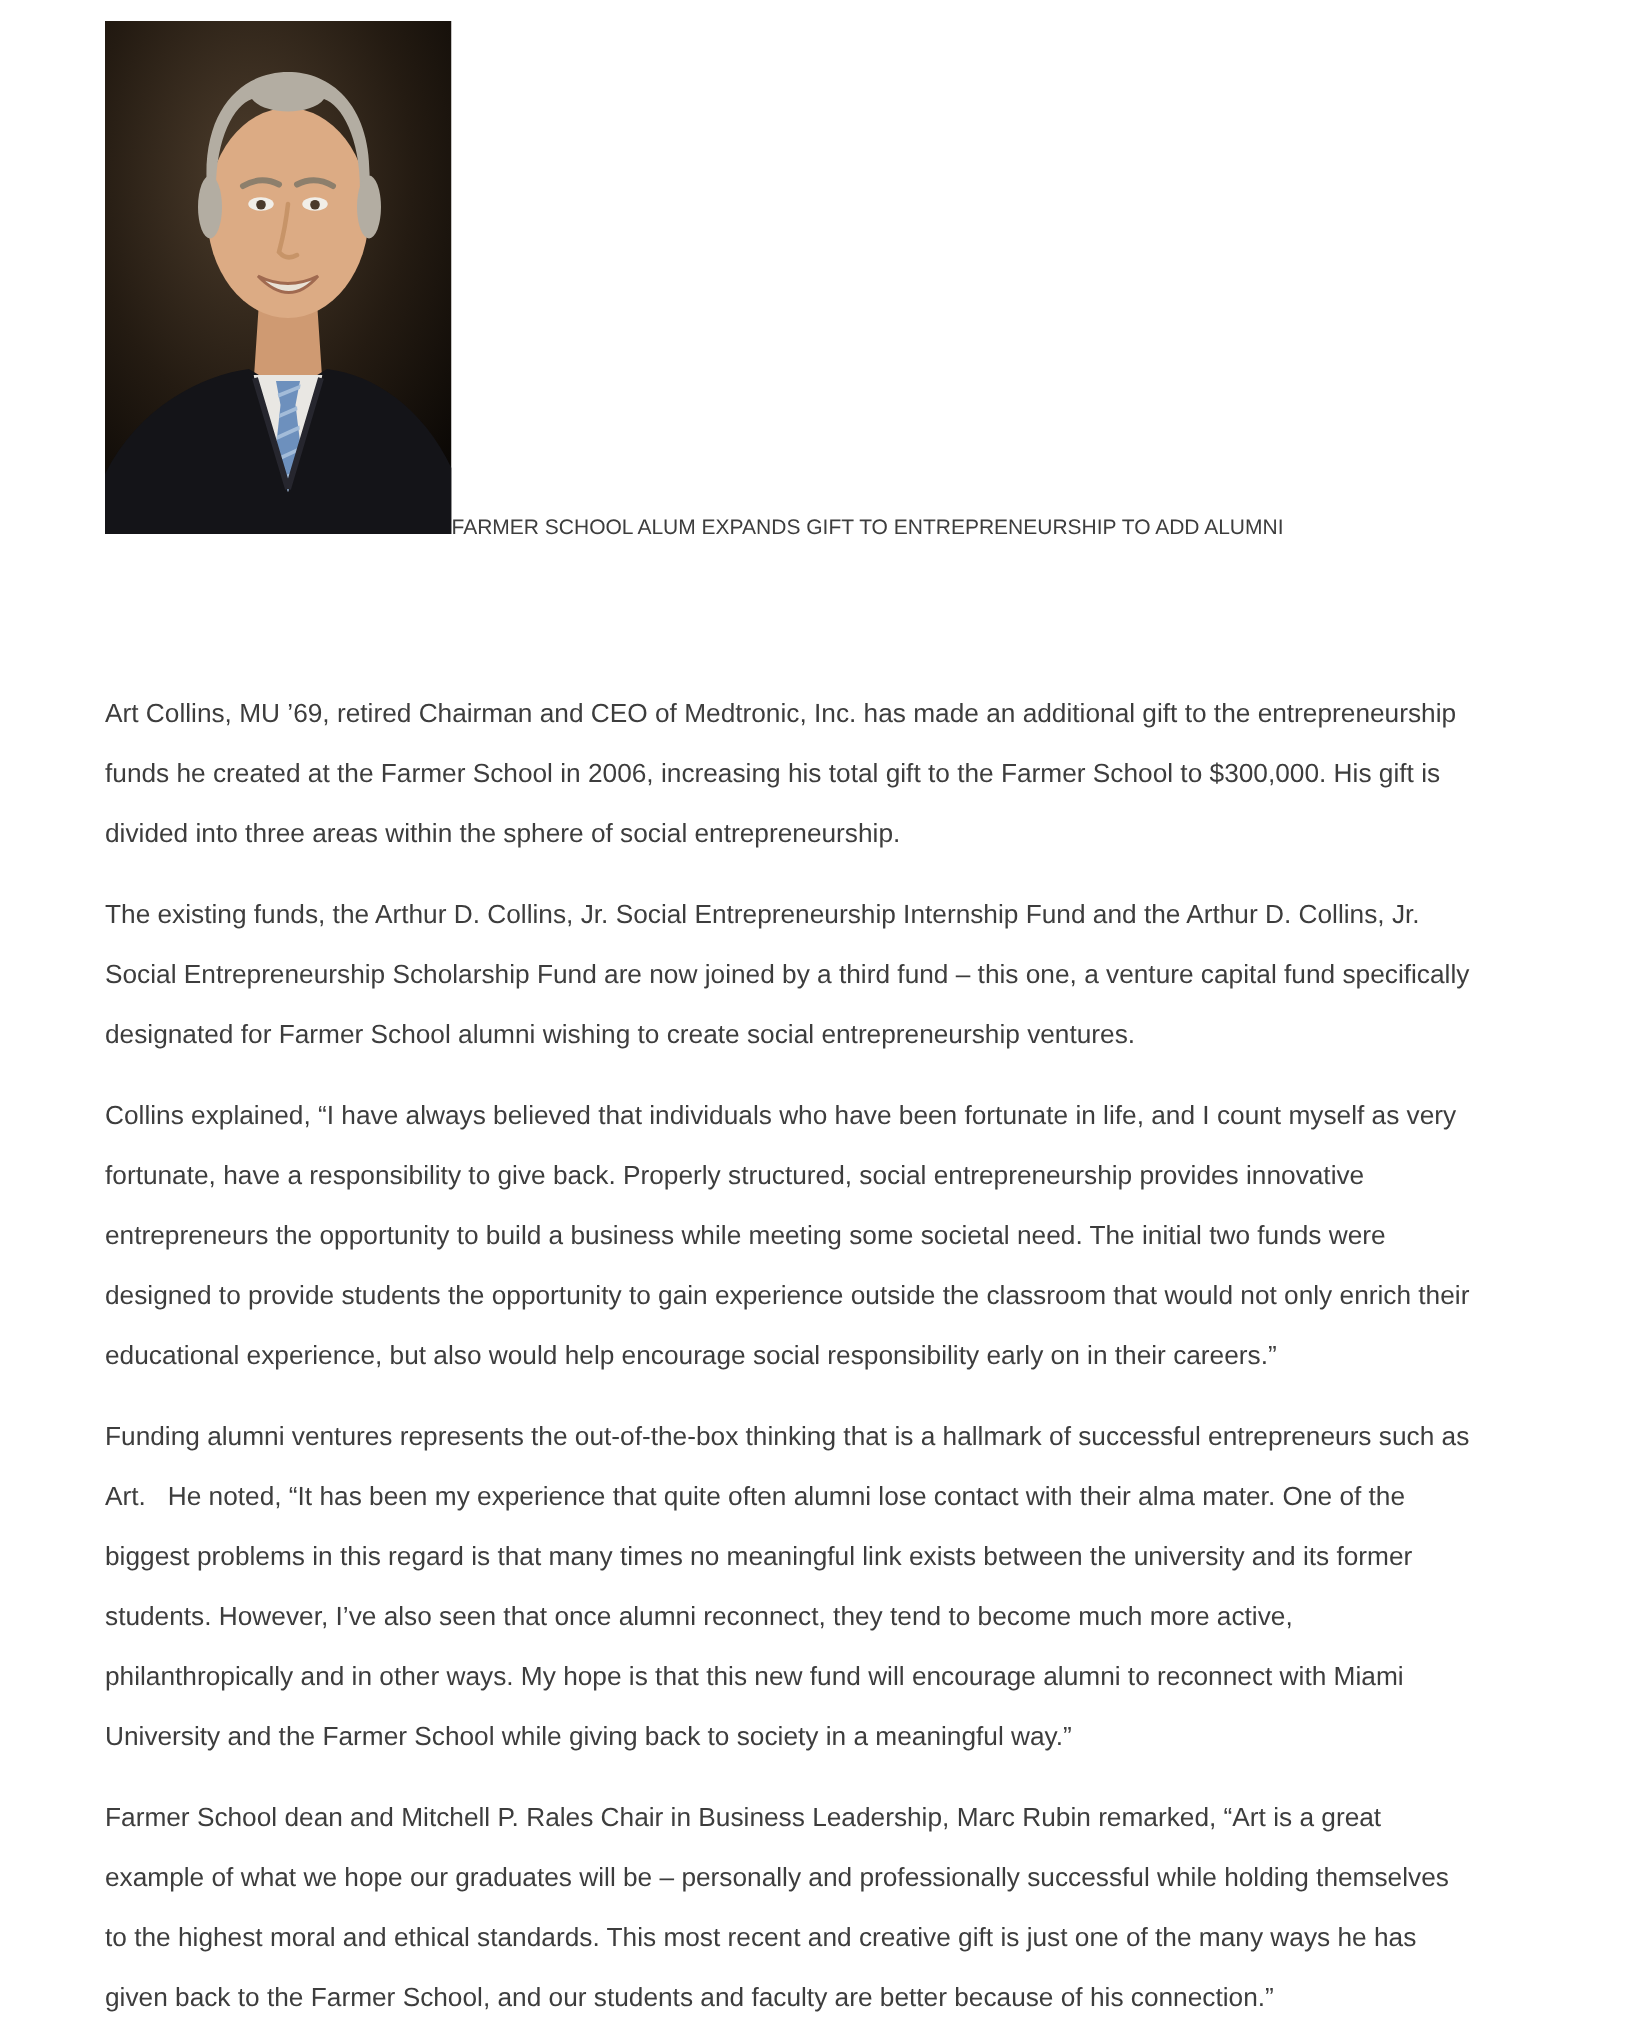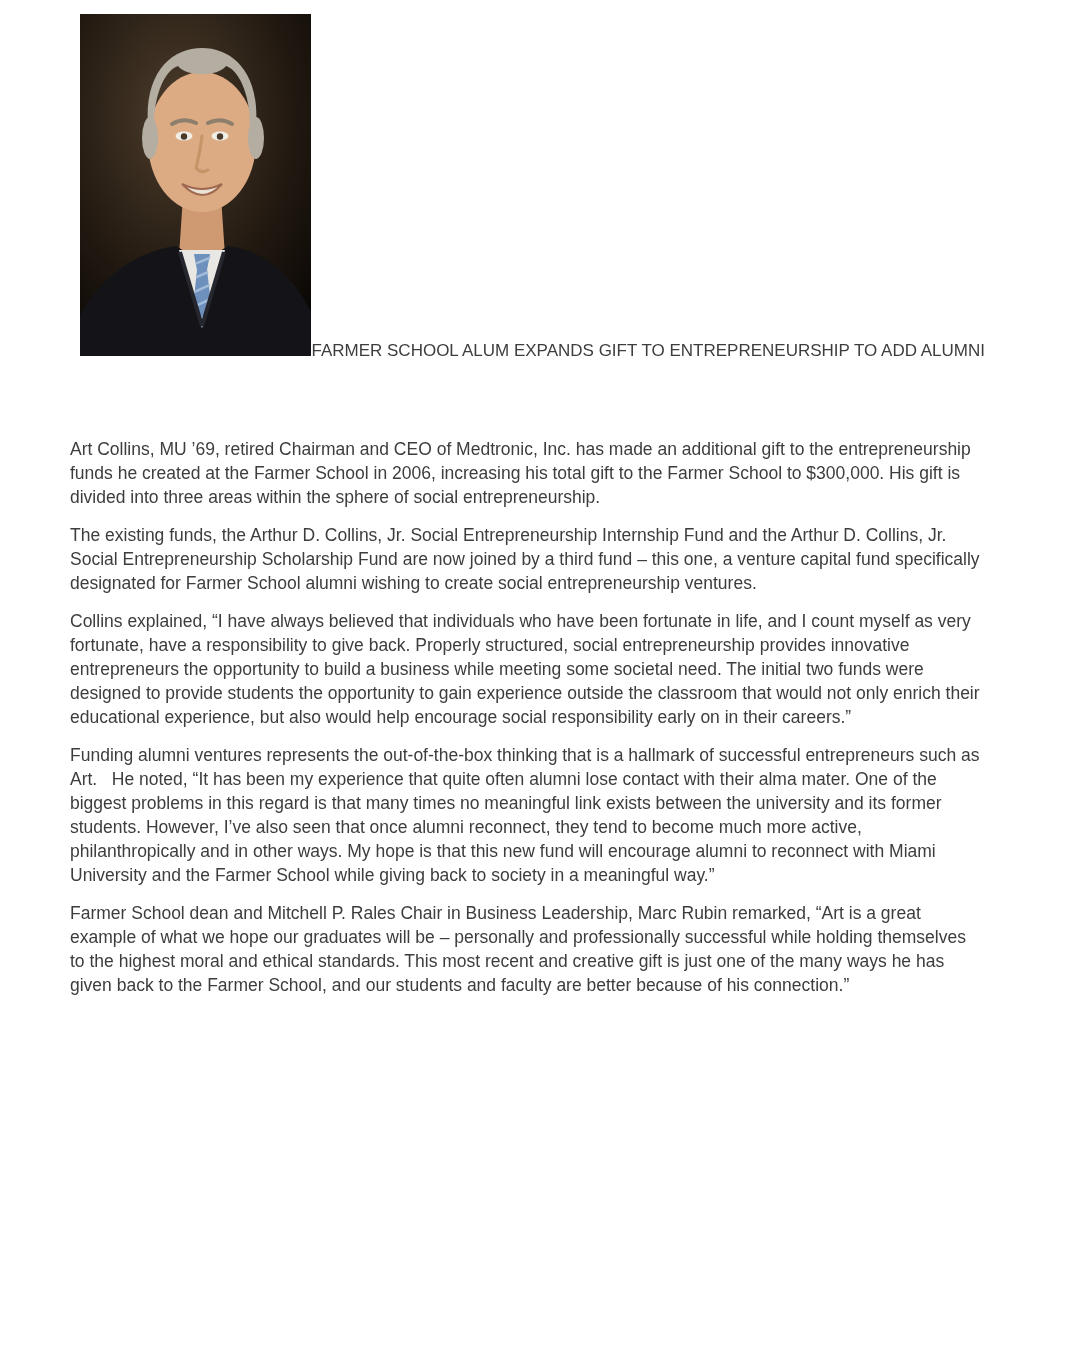--- a/index.html
+++ b/index.html
@@ -12,43 +12,43 @@
     min-height: 1350px;
     font-family: "Liberation Sans", sans-serif;
     color: #3d3d3d;
   }
   .content {
     width: 915px;
     margin-left: 70px;
     padding-top: 14px;
   }
   .header {
-    text-align: right;
-    font-size: 17px;
+    text-align: left;
+    font-size: 14px;
     line-height: 28px;
-    margin-bottom: 72px;
+    margin-bottom: 90px;
     color: #3d3d3d;
   }
   .photo {
     display: inline-block;
     width: 231px;
     height: 342px;
     vertical-align: baseline;
   }
   .photo svg {
     display: block;
     width: 100%;
     height: 100%;
   }
   .title {
     display: inline;
   }
   p.body-par {
     font-size: 17.5px;
-    line-height: 24px;
+    line-height: 40px;
     margin: 0 0 14px 0;
     white-space: pre-wrap;
   }
 </style>
 </head>
 <body>
 
 <div class="content">
 
   <div class="header"><span class="photo"><svg viewBox="0 0 231 342" xmlns="http://www.w3.org/2000/svg">

